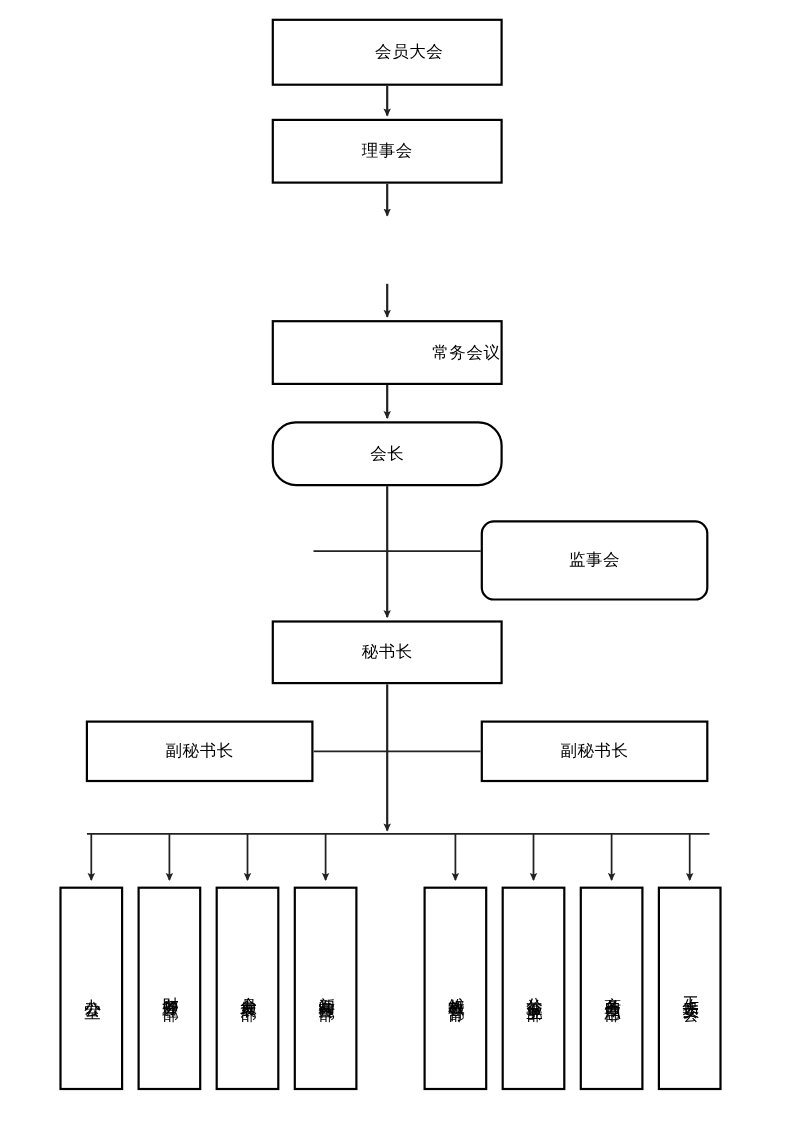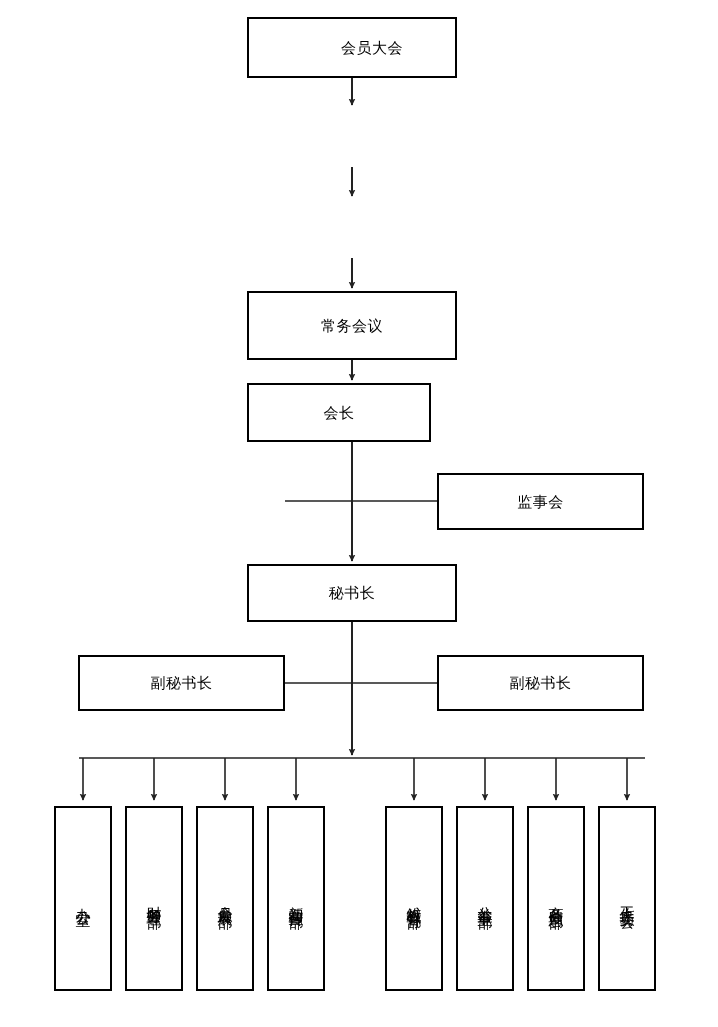--- a/index.html
+++ b/index.html
@@ -94,32 +94,35 @@
       <line x1="485" y1="758" x2="485" y2="800" marker-end="url(#arrowhead)"></line>
       <line x1="556" y1="758" x2="556" y2="800" marker-end="url(#arrowhead)"></line>
       <line x1="627" y1="758" x2="627" y2="800" marker-end="url(#arrowhead)"></line>
     </g>
   </svg>
 
   <div class="node-box" style="left:247px; top:17px; width:210px; height:61px;padding-left:40px;">
     <span class="node-label">会员大会</span>
   </div>
 
+  <div class="node-box" style="left:247px; top:108px; width:210px; height:59px;">
+    <span class="node-label">理事会</span>
+  </div>
 
 
-  <div class="node-box" style="left:247px; top:291px; width:210px; height:69px;">
+  <div class="node-box" style="left:247px; top:291px; width:210px; height:59px;justify-content:flex-end;">
     <span class="node-label">常务会议</span>
   </div>
 
-  <div class="node-box" style="left:247px; top:383px; width:184px; height:59px;">
+  <div class="node-box" style="left:247px; top:383px; width:210px; height:59px;border-radius:22px;">
     <span class="node-label">会长</span>
   </div>
 
 
-  <div class="node-box" style="left:437px; top:473px; width:207px; height:57px;">
+  <div class="node-box" style="left:437px; top:473px; width:207px; height:73px;border-radius:12px;">
     <span class="node-label">监事会</span>
   </div>
 
   <div class="node-box" style="left:247px; top:564px; width:210px; height:58px;">
     <span class="node-label">秘书长</span>
   </div>
 
   <div class="node-box" style="left:78px; top:655px; width:207px; height:56px;">
     <span class="node-label">副秘书长</span>
   </div>

